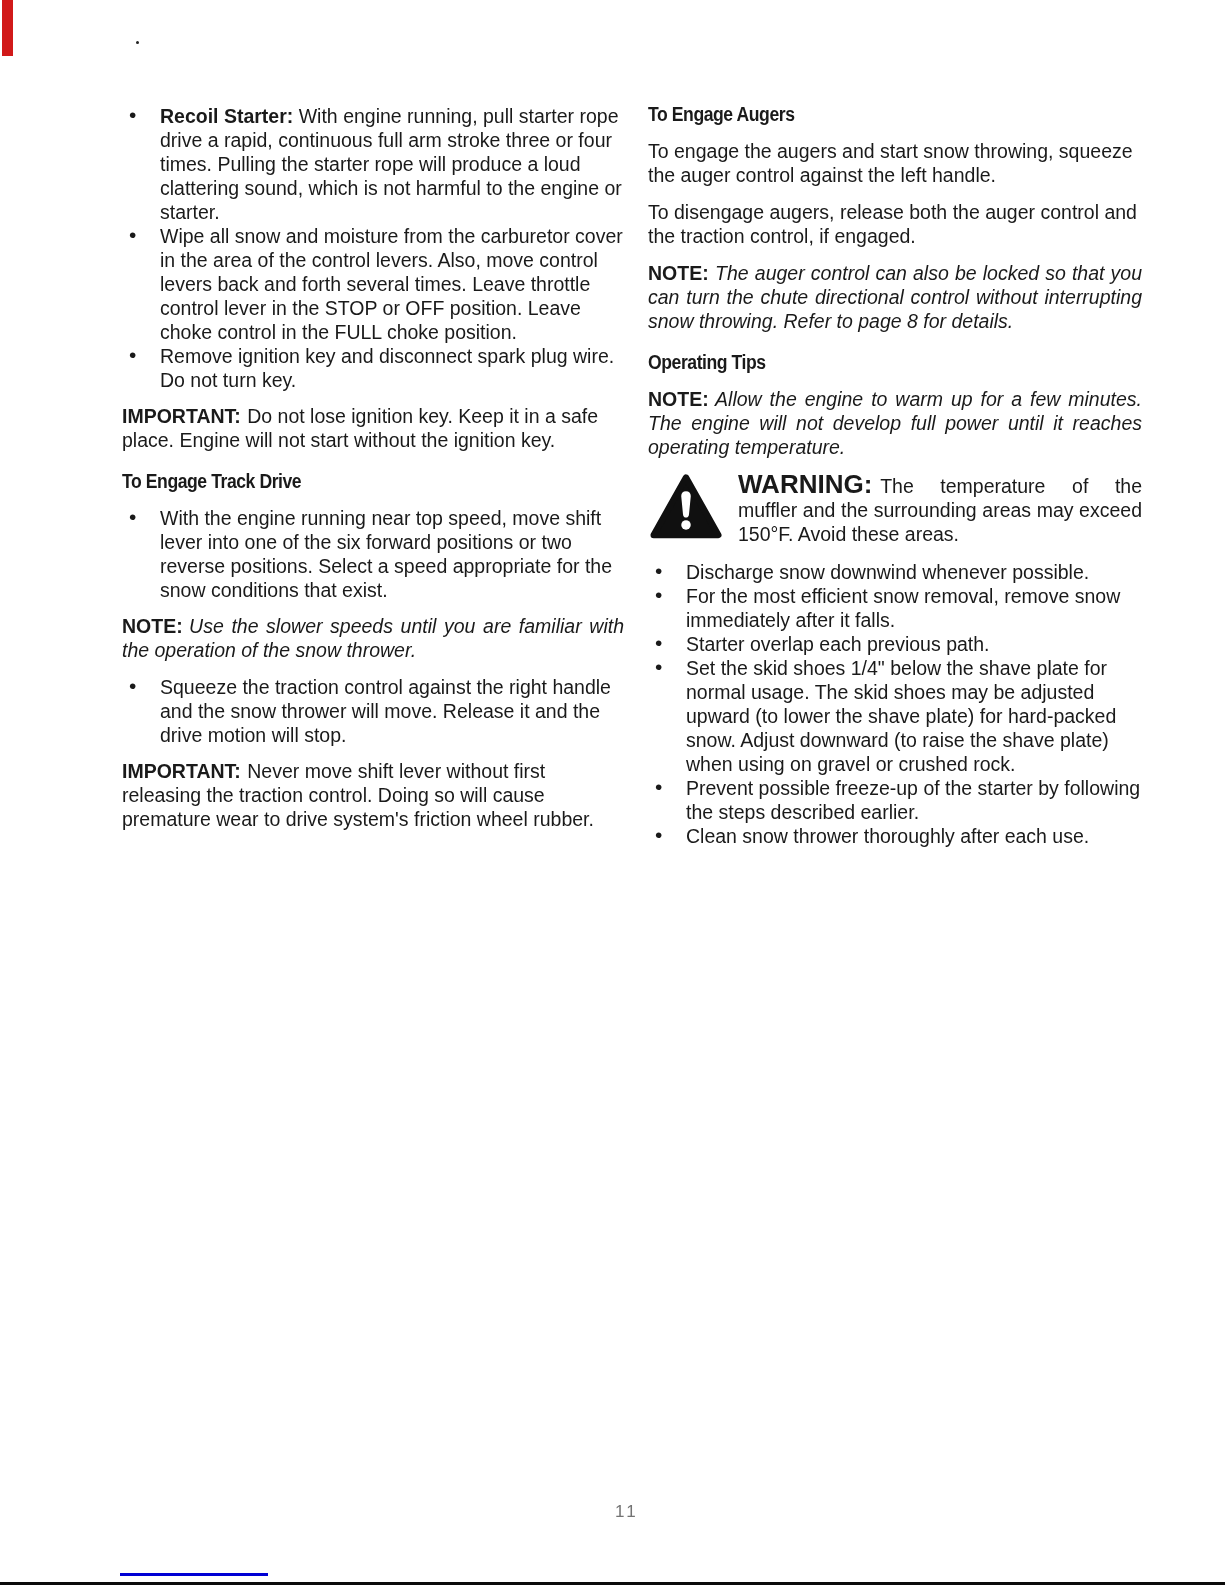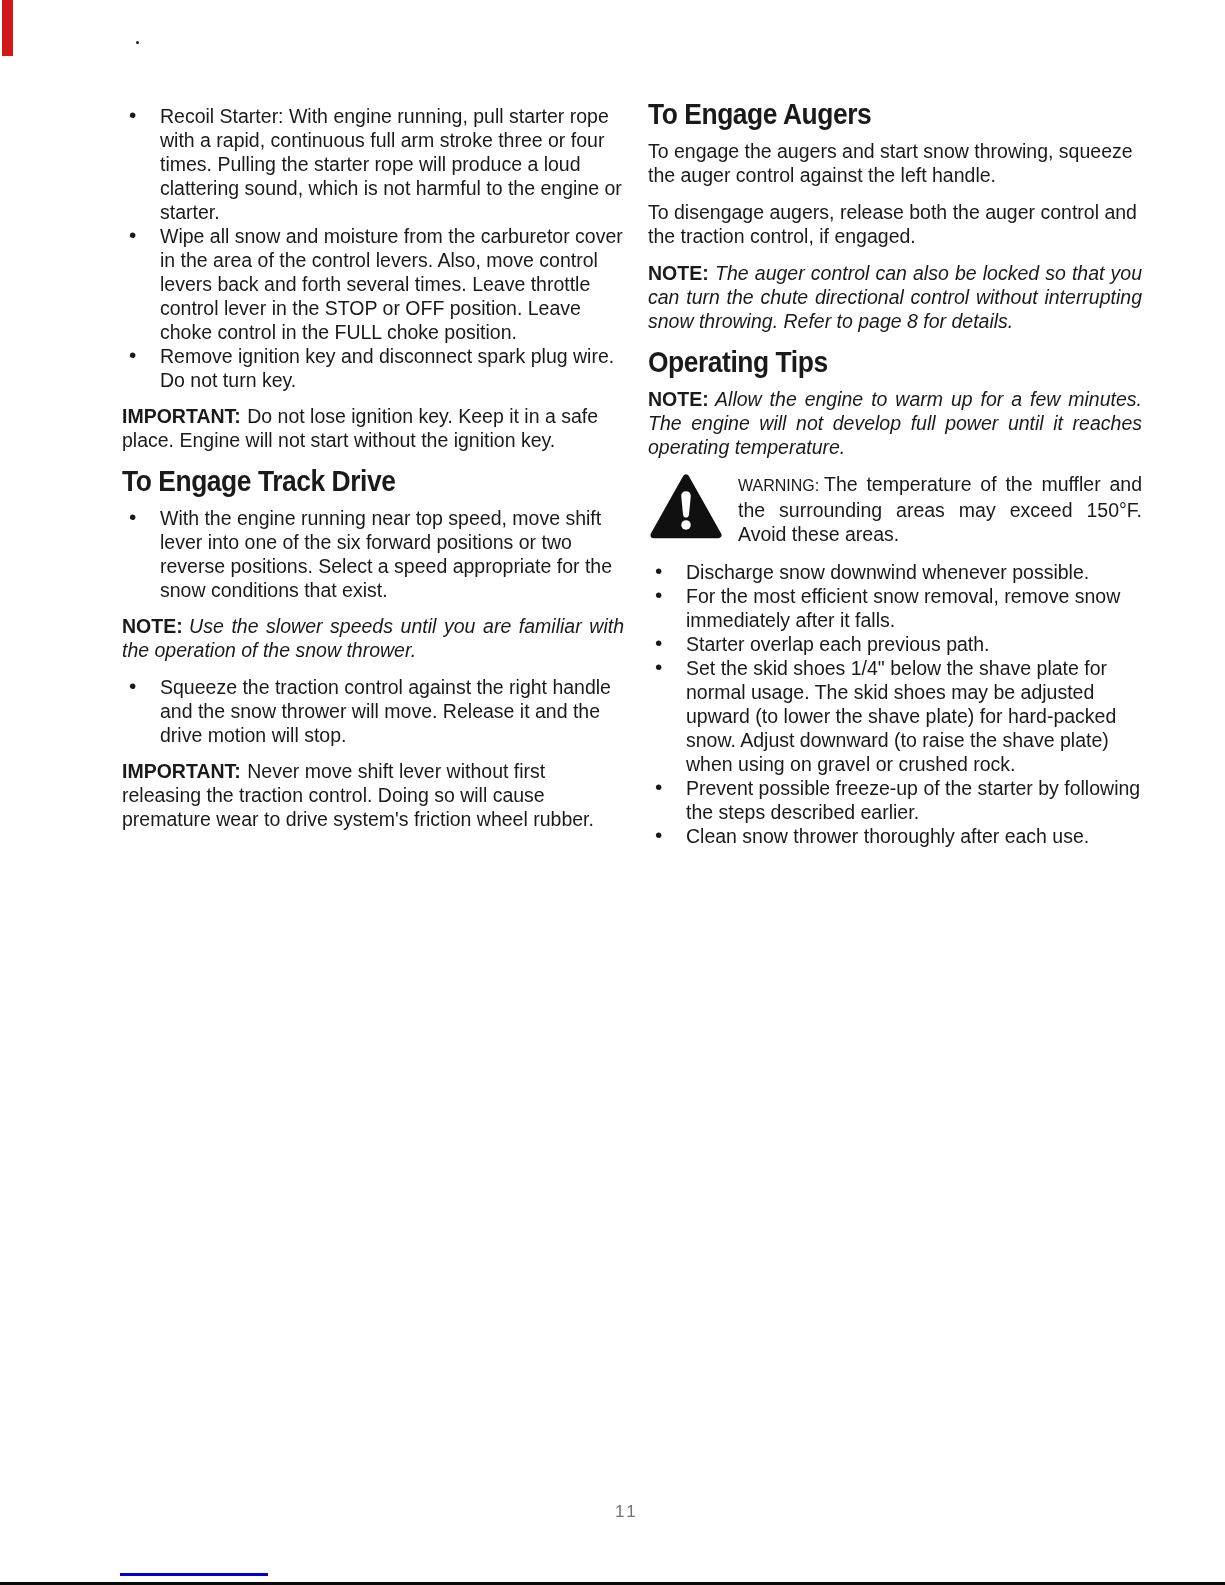--- a/index.html
+++ b/index.html
@@ -8,52 +8,52 @@
     --red:#d11919;
   }
   html,body{margin:0;padding:0;background:#ffffff;}
   .page{
     position:relative;width:1225px;height:1585px;background:#ffffff;
     font-family:"Liberation Sans",sans-serif;color:var(--ink);overflow:hidden;
   }
   .col{position:absolute;font-size:19.5px;line-height:24px;}
   .col-left{left:122px;top:104px;width:502px;}
   .col-right{left:648px;top:98px;width:494px;}
-  h2.head{font-size:30px;line-height:32px;margin:12px 0 9px 0;font-weight:bold;letter-spacing:-0.5px;}
+  h2.head{font-size:20px;line-height:32px;margin:12px 0 9px 0;font-weight:bold;letter-spacing:-0.5px;}
   h2.head .squeeze{display:inline-block;transform:scaleX(0.88);transform-origin:0 50%;white-space:nowrap;}
   h2.first{margin-top:0;}
   ul.blist{list-style:none;margin:0 0 12px 0;padding:0;}
   ul.blist li{position:relative;padding-left:38px;}
   ul.blist li::before{content:"\2022";position:absolute;left:7px;top:-1px;font-size:21px;}
   p{margin:0 0 13px 0;}
-  .lead{font-weight:normal;}
+  .lead{font-weight:bold;}
   .label{font-weight:bold;margin-right:0.33em;}
   .note .body{font-style:italic;}
   .just{text-align:justify;}
   .warnrow{display:flex;align-items:flex-start;margin:6px 0 14px 0;}
   .warnicon{flex:0 0 72px;margin:2px 16px 0 2px;}
   .warntext{flex:1;text-align:justify;}
-  .warntext .warnlabel{font-weight:normal;font-size:16px;margin-right:0.3em;}
+  .warntext .warnlabel{font-weight:bold;font-size:26px;margin-right:0.3em;}
   .pagenum{position:absolute;left:615px;top:1502px;font-size:17px;letter-spacing:3px;color:#737373;}
   .blueline{position:absolute;left:120px;top:1573px;width:148px;height:3px;background:var(--blue);}
   .bottombar{position:absolute;left:0;top:1582px;width:1225px;height:3px;background:#0a0a0a;}
   .redmark{position:absolute;left:2px;top:0;width:11px;height:56px;background:var(--red);}
   .speck{position:absolute;left:136px;top:41px;width:3px;height:3px;border-radius:50%;background:#222;}
 </style>
 </head>
 <body>
 
 <div class="page">
 
   <div class="redmark"></div>
   <div class="speck"></div>
 
   <div class="col col-left">
     <ul class="blist">
-      <li><span class="lead">Recoil Starter:</span> <span>With engine running, pull starter rope with a rapid, continuous full arm stroke three or four times. Pulling the starter rope will produce a loud clattering sound, which is not harmful to the engine or starter.</span></li>
+      <li><span class="lead">Recoil Starter:</span> <span>With engine running, pull starter rope drive a rapid, continuous full arm stroke three or four times. Pulling the starter rope will produce a loud clattering sound, which is not harmful to the engine or starter.</span></li>
       <li><span>Wipe all snow and moisture from the carburetor cover in the area of the control levers. Also, move control levers back and forth several times. Leave throttle control lever in the STOP or OFF position. Leave choke control in the FULL choke position.</span></li>
       <li><span>Remove ignition key and disconnect spark plug wire. Do not turn key.</span></li>
     </ul>
 
     <p><span class="label">IMPORTANT:</span><span>Do not lose ignition key. Keep it in a safe place. Engine will not start without the ignition key.</span></p>
 
     <h2 class="head"><span class="squeeze">To Engage Track Drive</span></h2>
 
     <ul class="blist">
       <li><span>With the engine running near top speed, move shift lever into one of the six forward positions or two reverse positions. Select a speed appropriate for the snow conditions that exist.</span></li>

